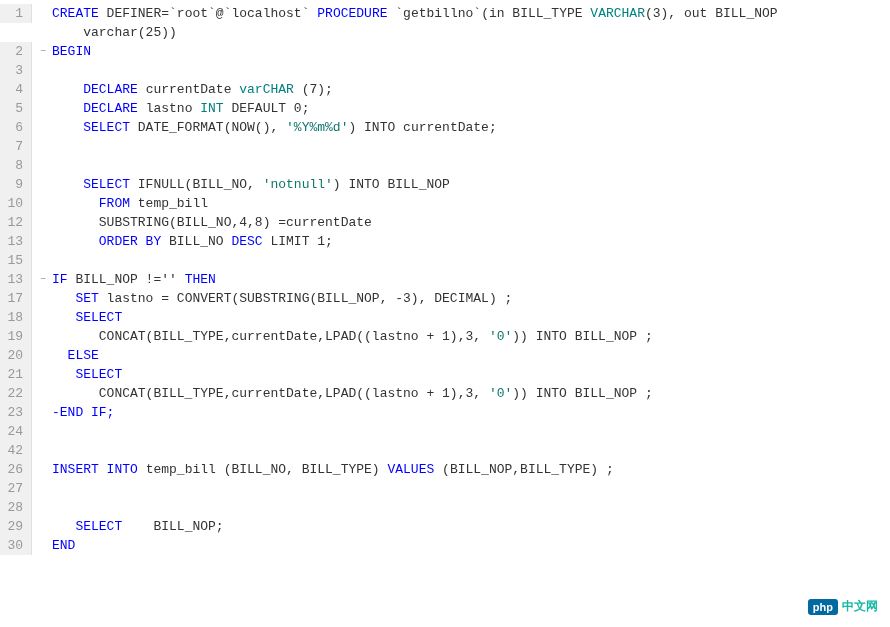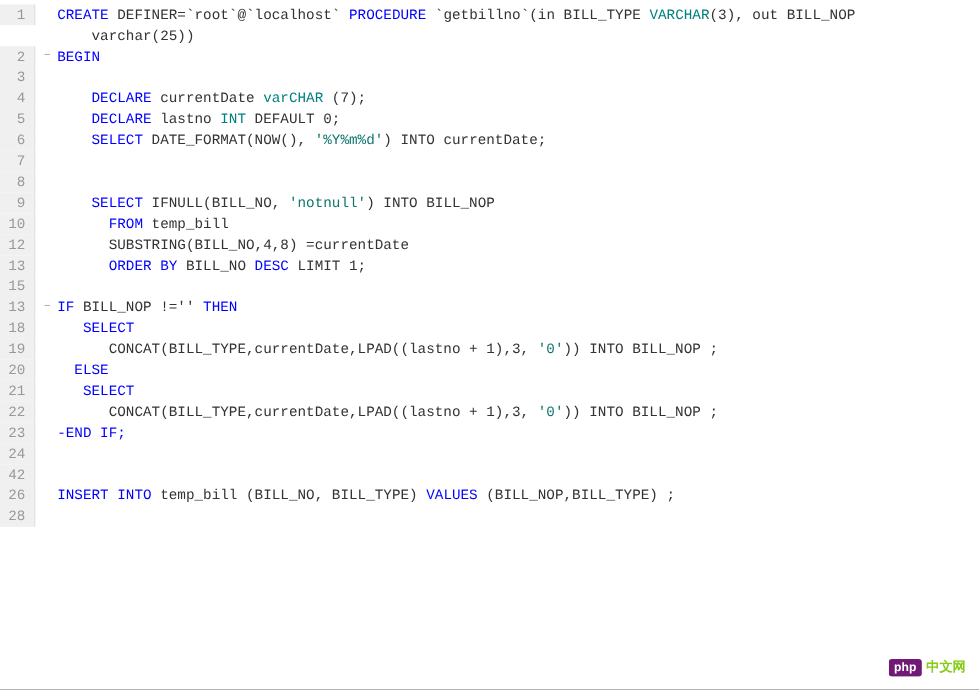--- a/index.html
+++ b/index.html
@@ -66,30 +66,30 @@
     .kw-val { color: #0f766e; }
     .watermark {
       position: fixed;
       bottom: 12px;
       right: 12px;
       display: flex;
       align-items: center;
       gap: 4px;
     }
     .watermark-php {
-      background: #701a75;
+      background: #0369a1;
       color: white;
       font-family: Arial, sans-serif;
       font-size: 11px;
       font-weight: bold;
       padding: 2px 5px;
       border-radius: 3px;
     }
     .watermark-text {
-      color: #84cc16;
+      color: #14b8a6;
       font-family: Arial, sans-serif;
       font-size: 12px;
       font-weight: bold;
     }
   </style>
 </head>
 <body>
 
 <div class="code-container">
   <div class="code-area" id="code-area">
@@ -162,20 +162,25 @@
         <div class="line-number">15</div>
         <div class="fold-icon"></div>
         <div class="line-content"> </div>
       </div>
       <div class="code-line">
         <div class="line-number">13</div>
         <div class="fold-icon">−</div>
         <div class="line-content"><span class="kw-sql">IF</span><span class="txt-black"> BILL_NOP !='' </span><span class="kw-sql">THEN</span></div>
       </div>
       <div class="code-line">
+        <div class="line-number">17</div>
+        <div class="fold-icon"></div>
+        <div class="line-content"><span class="kw-sql">   SET</span><span class="txt-black"> lastno = CONVERT(SUBSTRING(BILL_NOP, -3), DECIMAL) ;</span></div>
+      </div>
+      <div class="code-line">
         <div class="line-number">18</div>
         <div class="fold-icon"></div>
         <div class="line-content"><span class="kw-sql">   SELECT</span></div>
       </div>
       <div class="code-line">
         <div class="line-number">19</div>
         <div class="fold-icon"></div>
         <div class="line-content"><span class="txt-black">      CONCAT(BILL_TYPE,currentDate,LPAD((lastno + 1),3, </span><span class="kw-val">'0'</span><span class="txt-black">)) INTO BILL_NOP ;</span></div>
       </div>
       <div class="code-line">
@@ -207,23 +212,38 @@
         <div class="line-number">42</div>
         <div class="fold-icon"></div>
         <div class="line-content"> </div>
       </div>
       <div class="code-line">
         <div class="line-number">26</div>
         <div class="fold-icon"></div>
         <div class="line-content"><span class="kw-sql">INSERT INTO</span><span class="txt-black"> temp_bill (BILL_NO, BILL_TYPE) </span><span class="kw-sql">VALUES</span><span class="txt-black"> (BILL_NOP,BILL_TYPE) ;</span></div>
       </div>
       <div class="code-line">
+        <div class="line-number">27</div>
+        <div class="fold-icon"></div>
+        <div class="line-content"> </div>
+      </div>
+      <div class="code-line">
         <div class="line-number">28</div>
         <div class="fold-icon"></div>
         <div class="line-content"> </div>
+      </div>
+      <div class="code-line">
+        <div class="line-number">29</div>
+        <div class="fold-icon"></div>
+        <div class="line-content"><span class="kw-sql">   SELECT</span><span class="txt-black">    BILL_NOP;</span></div>
+      </div>
+      <div class="code-line">
+        <div class="line-number">30</div>
+        <div class="fold-icon"></div>
+        <div class="line-content"><span class="kw-sql">END</span></div>
       </div>
     </div>
 </div>
 
 <div class="watermark">
   <span class="watermark-php">php</span>
   <span class="watermark-text">中文网</span>
 </div>
 
 </body></html>

